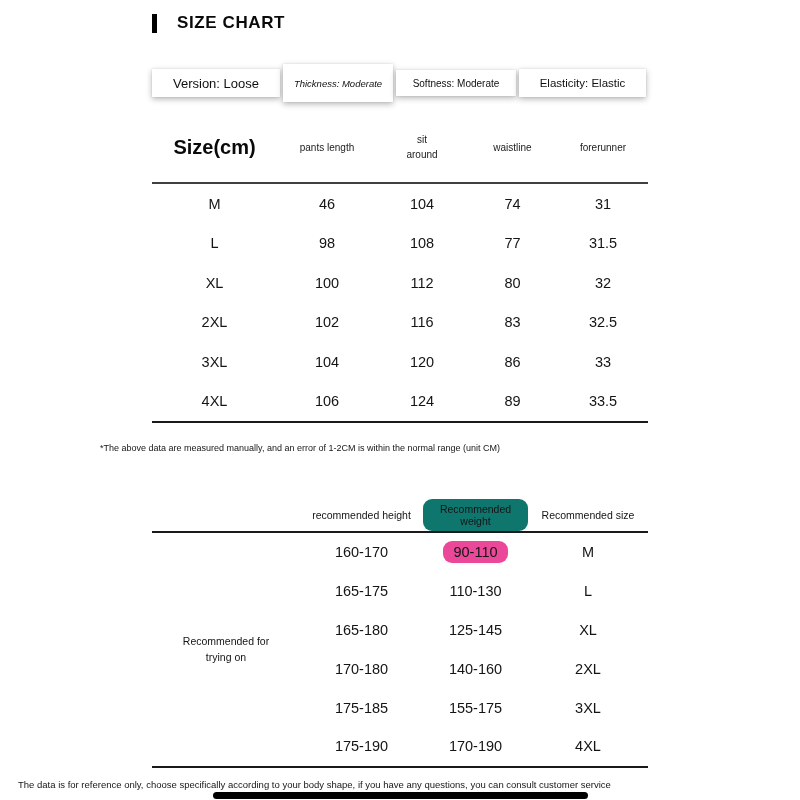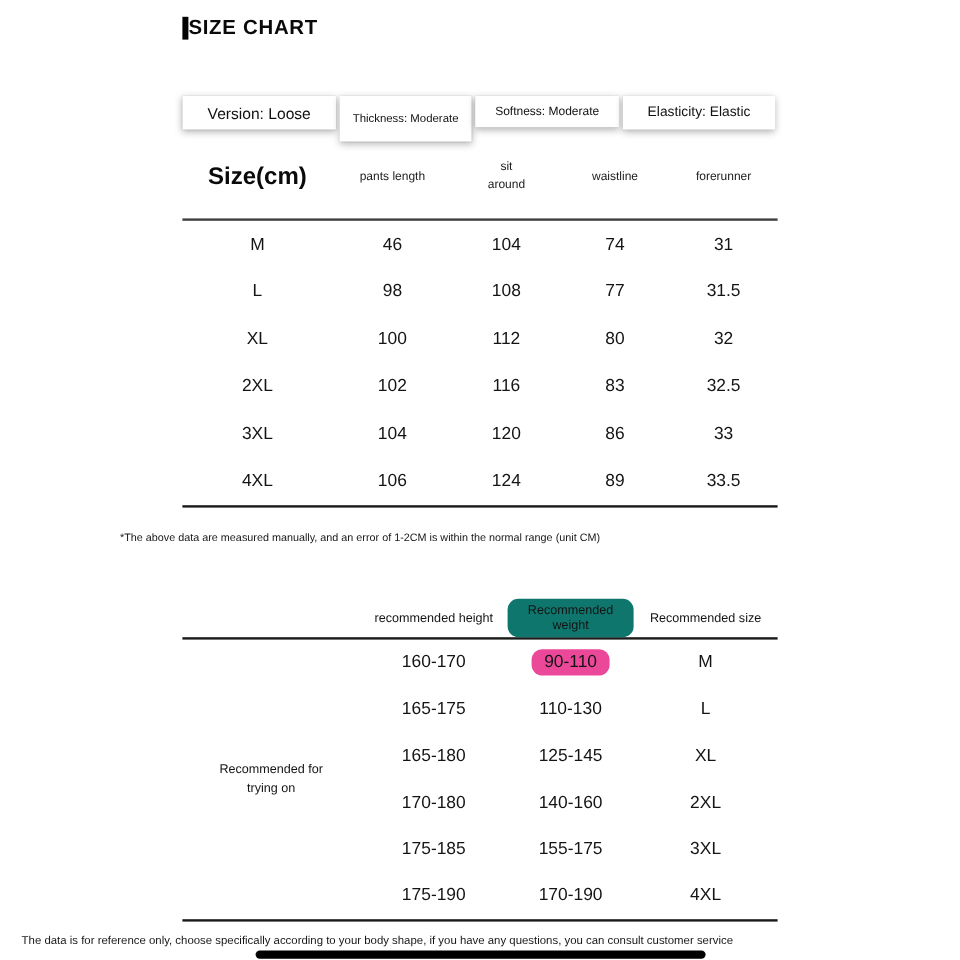--- a/index.html
+++ b/index.html
@@ -5,30 +5,30 @@
   * { margin:0; padding:0; box-sizing:border-box; }
   html,body { width:800px; height:800px; }
   body {
     background:#ffffff;
     font-family:"Liberation Sans", sans-serif;
     color:#141414;
   }
   .page { position:relative; width:800px; height:800px; overflow:hidden; background:#fff; }
 
   
-  .title-row { position:absolute; left:152px; top:13px; display:flex; align-items:center; gap:0; }
+  .title-row { position:absolute; left:152px; top:13px; display:flex; align-items:center; gap:20px; }
   .title-accent { width:5px; height:19px; background:#000; }
   .title-text { font-size:17px; font-weight:bold; letter-spacing:0.6px; color:#0a0a0a; }
 
   
-  .badges { position:absolute; left:152px; top:64px; width:496px; display:flex; gap:3px; align-items:flex-start;margin-top:16px; }
+  .badges { position:absolute; left:152px; top:64px; width:496px; display:flex; gap:3px; align-items:center; }
   .badge { background:#fff; box-shadow:0 2px 6px rgba(0,0,0,0.30), 0 0 1px rgba(0,0,0,0.15);
            display:flex; align-items:center; justify-content:center; color:#101010; }
   .badge-version    { flex:0 0 128px; height:28px; font-size:13px; }
-  .badge-thickness  { flex:0 0 110px; height:38px; font-size:9.5px; }
+  .badge-thickness  { flex:0 0 110px; height:38px; font-size:9.5px;font-style:italic; }
   .badge-softness   { flex:0 0 120px; height:26px; font-size:10px; }
   .badge-elasticity { flex:0 0 127px; height:28px; font-size:11.5px; }
 
   
   .size-table { position:absolute; left:152px; top:112px; width:496px; }
   .size-grid { display:grid; grid-template-columns:125px 100px 90px 91px 90px; }
   .cell { display:flex; align-items:center; justify-content:center; text-align:center; }
   .size-head { border-bottom:2px solid #404040; }
   .size-head .cell { height:70px; }
   .corner { font-size:20px; font-weight:bold; color:#0a0a0a; }

